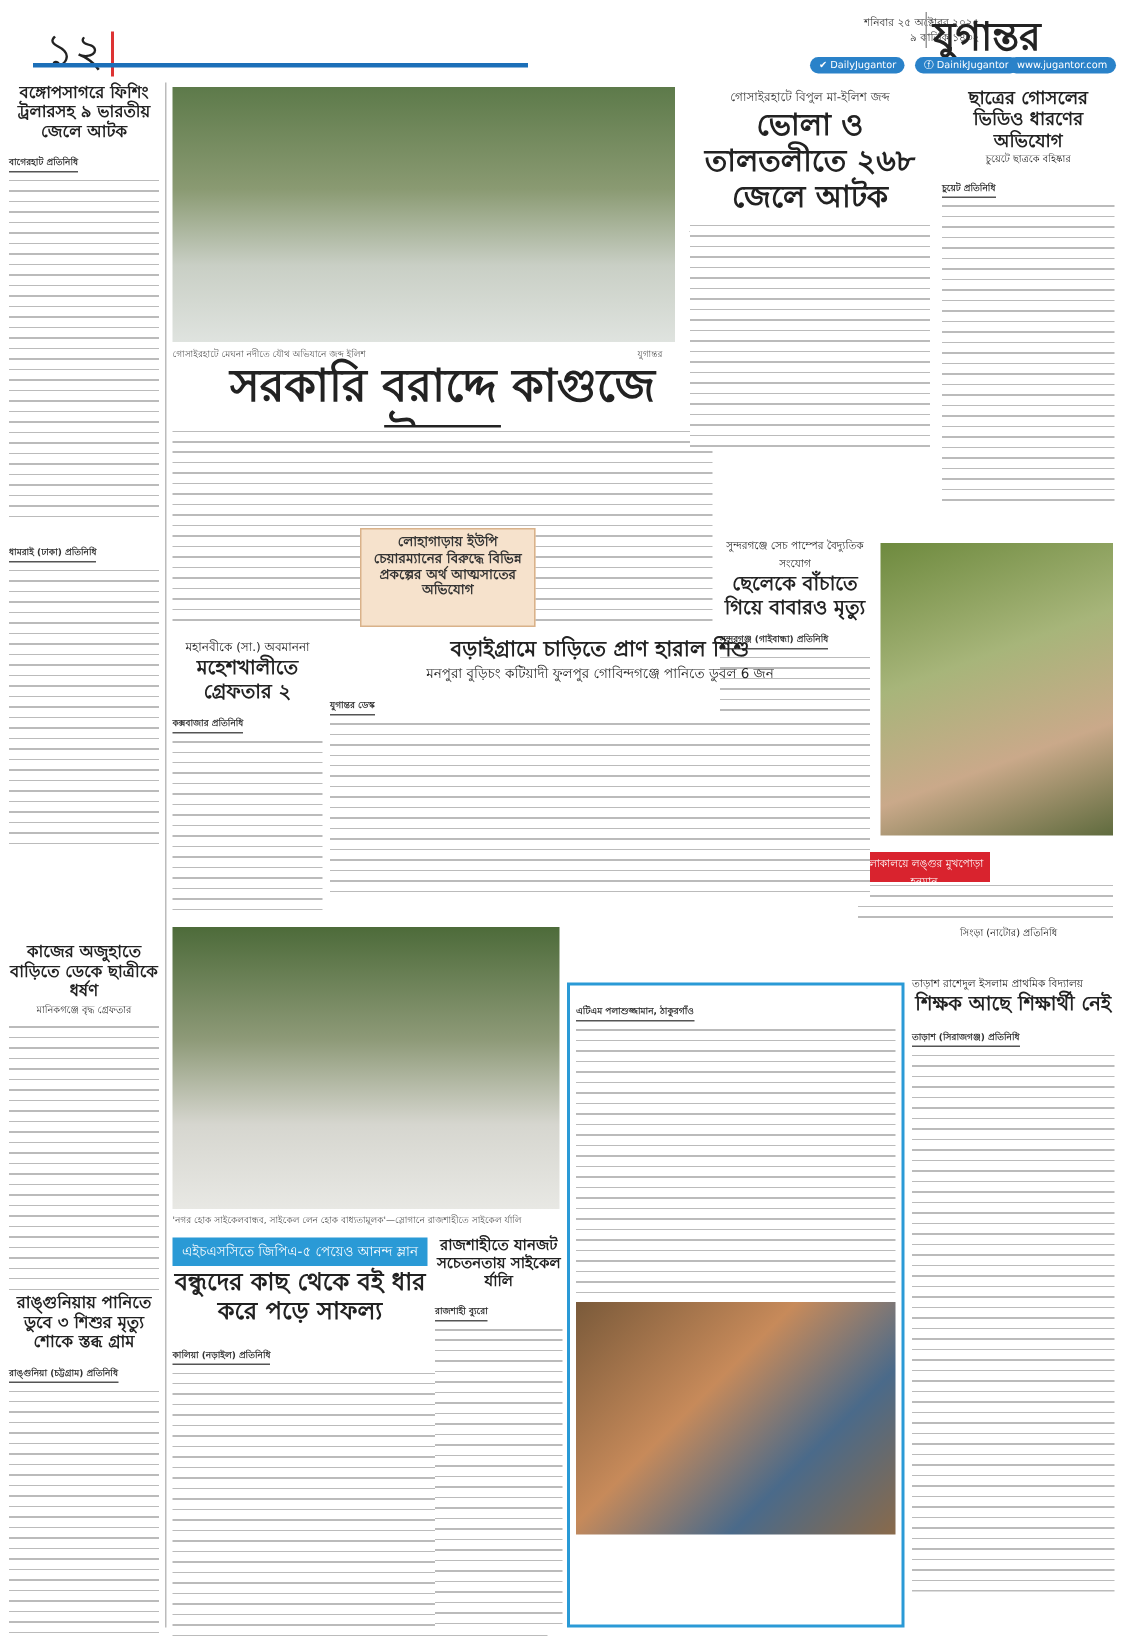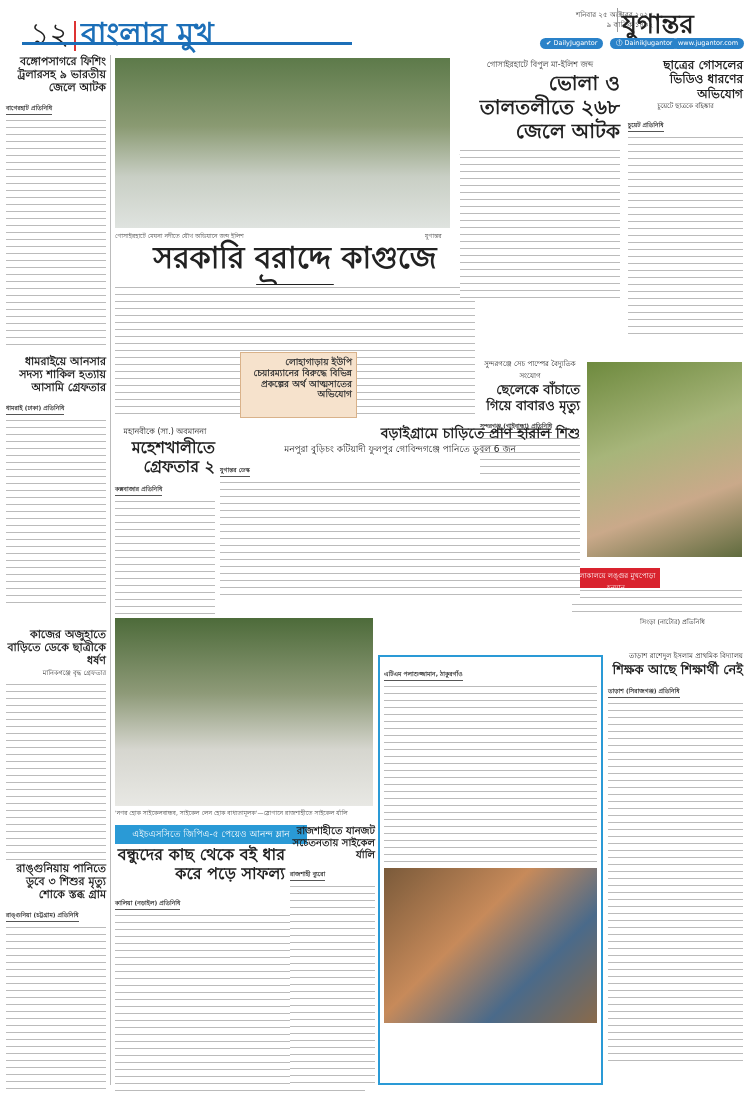--- a/index.html
+++ b/index.html
@@ -8,58 +8,56 @@
 .masthead-left{left:30px;top:10px;display:flex;align-items:center;gap:5px}
 .pgnum{font-size:30px;color:#222;font-family:"DejaVu Serif",serif}
 .pgsep{width:2px;height:30px;background:#d33}
 .section{font-size:30px;font-weight:bold;color:#1c6fb8}
 .rule{left:22px;top:42px;width:330px;height:3px;background:#1c6fb8}
 .dateblk{left:576px;top:10px;font-size:7px;color:#333;text-align:right;line-height:10px}
 .vsep{left:617px;top:8px;width:1px;height:24px;background:#999}
 .logo{left:622px;top:4px;font-size:26px;font-weight:bold;color:#222;font-family:"DejaVu Serif",serif}
 .social{top:38px;height:11px;border-radius:6px;background:#2a82c9;color:#fff;font-size:6.5px;line-height:11px;padding:0 6px}
 .filler{background:repeating-linear-gradient(#fff 0 2px,#bbb 2px 3px,#fff 3px 7px);}
-.hl{font-weight:bold;color:#222;text-align:right;line-height:1.2}
+.hl{font-weight:bold;color:#222;text-align:center;line-height:1.2}
 .byline{font-size:6px;color:#333;border-bottom:1px solid #555;display:inline-block;font-weight:bold}
 .photo{background:#7a8a6a;overflow:hidden}
 .cap{font-size:6px;color:#555}
 .vline{width:1px;background:#bbb}
 </style>
 </head>
 <body>
 
 <div class="abs masthead-left">
   <span class="pgnum">১২</span>
   <span class="pgsep"></span>
-  <span class="section">বাংলার মুখ</span>
 </div>
 <div class="abs rule"></div>
 <div class="abs dateblk">
   <div>শনিবার ২৫ অক্টোবর ২০২৫</div>
   <div>৯ কার্তিক ১৪৩২</div>
 </div>
 <div class="abs vsep"></div>
 <div class="abs logo">যুগান্তর</div>
 <a class="abs social" style="left:540px"><span>✔ </span><span>DailyJugantor</span></a>
 <a class="abs social" style="left:610px"><span>ⓕ </span><span>DainikJugantor</span></a>
 <a class="abs social" style="left:672px"><span>www.jugantor.com</span></a>
 
 <div class="abs" style="left:6px;top:55px;width:100px">
   <div class="hl" style="font-size:11px">বঙ্গোপসাগরে ফিশিং ট্রলারসহ ৯ ভারতীয় জেলে আটক</div>
   <div class="byline">বাগেরহাট প্রতিনিধি</div>
   <div class="filler" style="height:230px;margin-top:3px"></div>
 </div>
 <div class="abs" style="left:6px;top:355px;width:100px">
-  <div class="hl" style="font-size:11px">ধামরাইয়ে আনসার সদস্য শাকিল হত্যায় আসামি গ্রেফতার</div>
   <div class="byline">ধামরাই (ঢাকা) প্রতিনিধি</div>
   <div class="filler" style="height:190px;margin-top:3px"></div>
 </div>
 <div class="abs" style="left:6px;top:628px;width:100px">
   <div class="hl" style="font-size:11px">কাজের অজুহাতে বাড়িতে ডেকে ছাত্রীকে ধর্ষণ</div>
-  <div style="font-size:6.5px;text-align:right;color:#333">মানিকগঞ্জে বৃদ্ধ গ্রেফতার</div>
+  <div style="font-size:6.5px;text-align:center;color:#333">মানিকগঞ্জে বৃদ্ধ গ্রেফতার</div>
   <div class="filler" style="height:180px;margin-top:3px"></div>
 </div>
 <div class="abs" style="left:6px;top:862px;width:100px">
   <div class="hl" style="font-size:11px">রাঙ্গুনিয়ায় পানিতে ডুবে ৩ শিশুর মৃত্যু শোকে স্তব্ধ গ্রাম</div>
   <div class="byline">রাঙ্গুনিয়া (চট্টগ্রাম) প্রতিনিধি</div>
   <div class="filler" style="height:170px;margin-top:3px"></div>
 </div>
 <div class="abs vline" style="left:110px;top:55px;height:1030px"></div>
 
 <div class="abs photo" style="left:115px;top:58px;width:335px;height:170px;background:linear-gradient(180deg,#5d7a4a 0%,#8a9a72 40%,#c9cfc5 70%,#dfe3df 100%)"></div>
@@ -92,52 +90,52 @@
   <div class="byline">সুন্দরগঞ্জ (গাইবান্ধা) প্রতিনিধি</div>
   <div class="filler" style="height:140px;margin-top:3px"></div>
 </div>
 <div class="abs photo" style="left:587px;top:362px;width:155px;height:195px;background:linear-gradient(160deg,#6e8a3e,#a7b57a 40%,#caa98a 70%,#5f6b3e)"></div>
 <div class="abs" style="left:572px;top:568px;width:88px;background:#d9232e;color:#fff;font-size:7px;padding:2px;text-align:center">লোকালয়ে লঙ্গুর মুখপোড়া হনুমান</div>
 <div class="abs filler" style="left:572px;top:588px;width:170px;height:30px"></div>
 <div class="abs" style="left:640px;top:617px;font-size:6.5px;font-weight:normal">সিংড়া (নাটোর) প্রতিনিধি</div>
 
 <div class="abs" style="left:115px;top:425px;width:100px">
   <div style="font-size:8px;text-align:center">মহানবীকে (সা.) অবমাননা</div>
-  <div class="hl" style="font-size:16px">মহেশখালীতে গ্রেফতার ২</div>
+  <div class="hl" style="font-size:13px">মহেশখালীতে গ্রেফতার ২</div>
   <div class="byline">কক্সবাজার প্রতিনিধি</div>
   <div class="filler" style="height:120px;margin-top:3px"></div>
 </div>
 
 <div class="abs" style="left:220px;top:425px;width:360px">
   <div class="hl" style="font-size:14px">বড়াইগ্রামে চাড়িতে প্রাণ হারাল শিশু</div>
   <div style="font-size:9px;text-align:center">মনপুরা বুড়িচং কটিয়াদী ফুলপুর গোবিন্দগঞ্জে পানিতে ডুবল 6 জন</div>
   <div class="byline">যুগান্তর ডেস্ক</div>
   <div class="filler" style="height:120px;margin-top:3px"></div>
 </div>
 
 <div class="abs photo" style="left:115px;top:618px;width:258px;height:188px;background:linear-gradient(180deg,#4d6b3a,#8e9a78 40%,#d6d6cf 70%,#e8e8e4)"></div>
 <div class="abs cap" style="left:115px;top:808px;width:258px">'নগর হোক সাইকেলবান্ধব, সাইকেল লেন হোক বাধ্যতামূলক'—স্লোগানে রাজশাহীতে সাইকেল র্যালি</div>
 
-<div class="abs" style="left:115px;top:825px;width:192px;background:#2a9ad6;color:#fff;font-size:9px;text-align:center;padding:2px">এইচএসসিতে জিপিএ-৫ পেয়েও আনন্দ ম্লান</div>
+<div class="abs" style="left:115px;top:825px;width:170px;background:#2a9ad6;color:#fff;font-size:9px;text-align:center;padding:2px">এইচএসসিতে জিপিএ-৫ পেয়েও আনন্দ ম্লান</div>
 <div class="abs hl" style="left:115px;top:845px;width:170px;font-size:16px">বন্ধুদের কাছ থেকে বই ধার করে পড়ে সাফল্য</div>
 <div class="abs" style="left:115px;top:890px;width:250px">
   <div class="byline">কালিয়া (নড়াইল) প্রতিনিধি</div>
   <div class="filler" style="height:190px;margin-top:3px"></div>
 </div>
 
 <div class="abs" style="left:290px;top:825px;width:85px">
   <div class="hl" style="font-size:10px">রাজশাহীতে যানজট সচেতনতায় সাইকেল র্যালি</div>
   <div class="byline">রাজশাহী ব্যুরো</div>
   <div class="filler" style="height:200px;margin-top:3px"></div>
 </div>
 
 <div class="abs" style="left:378px;top:655px;width:225px;height:430px;border:2px solid #2a9ad6;padding:4px">
   <div class="byline">এটিএম পলাশুজ্জামান, ঠাকুরগাঁও</div>
   <div class="filler" style="height:180px;margin-top:3px"></div>
   <div class="photo" style="height:155px;margin-top:4px;background:linear-gradient(135deg,#7a5a3a,#c78a5a 40%,#4a6a8a 70%,#8a6a4a)"></div>
 </div>
 
 <div class="abs" style="left:608px;top:650px;width:135px">
-  <div style="font-size:7px;text-align:right">তাড়াশ রাশেদুল ইসলাম প্রাথমিক বিদ্যালয়</div>
+  <div style="font-size:7px;text-align:left">তাড়াশ রাশেদুল ইসলাম প্রাথমিক বিদ্যালয়</div>
   <div class="hl" style="font-size:13px">শিক্ষক আছে শিক্ষার্থী নেই</div>
   <div class="byline">তাড়াশ (সিরাজগঞ্জ) প্রতিনিধি</div>
   <div class="filler" style="height:360px;margin-top:3px"></div>
 </div>
 
 </body></html>

